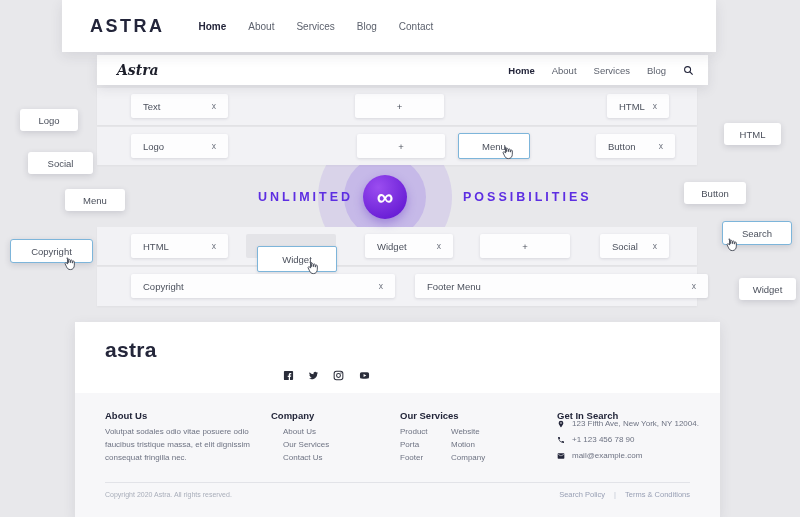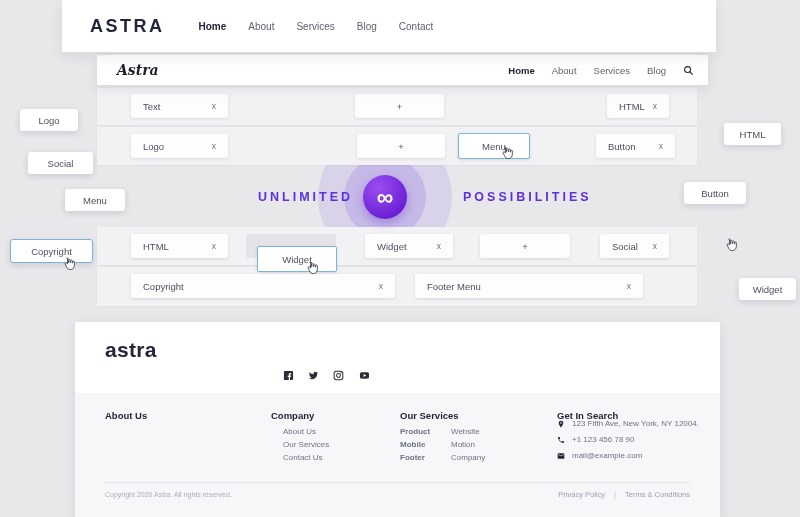--- a/index.html
+++ b/index.html
@@ -166,37 +166,38 @@
   <div class="cursor" style="left:305px;top:260px;">
     <svg width="15" height="15" viewBox="0 0 32 32">
         <path d="M11 4c1 0 1.8.8 1.8 1.8v8.2h.9v-5c0-1 .8-1.8 1.8-1.8s1.8.8 1.8 1.8v5h.9v-3.7c0-1 .8-1.8 1.8-1.8s1.8.8 1.8 1.8v4.6h.9v-2.3c0-1 .8-1.8 1.8-1.8s1.8.8 1.8 1.8v7c0 5.5-3 9.4-8.4 9.4-4.6 0-6.6-2.4-8.2-5.9l-3-6.2c-.5-1 0-2.2 1-2.6.8-.3 1.7-.1 2.3.6l1.9 2.4V5.8C9.2 4.8 10 4 11 4z" fill="#fff" stroke="#464c58" stroke-width="2"></path>
       </svg>
   </div>
 
   <div class="chip" style="left:131px;top:274px;width:264px;">
     <span>Copyright</span>
     <span class="xg">x</span>
   </div>
-  <div class="chip" style="left:415px;top:274px;width:228px;">
+  <div class="chip" style="left:415px;top:274px;width:293px;">
     <span>Footer Menu</span>
     <span class="xg">x</span>
   </div>
 
   <div class="flabel" style="left:20px;top:109px;width:58px;">Logo</div>
   <div class="flabel" style="left:28px;top:152px;width:65px;">Social</div>
   <div class="flabel" style="left:65px;top:189px;width:60px;">Menu</div>
   <div class="flabel hl" style="left:10px;top:239px;width:81px;">Copyright</div>
   <div class="cursor" style="left:62px;top:256px;">
     <svg width="15" height="15" viewBox="0 0 32 32">
         <path d="M11 4c1 0 1.8.8 1.8 1.8v8.2h.9v-5c0-1 .8-1.8 1.8-1.8s1.8.8 1.8 1.8v5h.9v-3.7c0-1 .8-1.8 1.8-1.8s1.8.8 1.8 1.8v4.6h.9v-2.3c0-1 .8-1.8 1.8-1.8s1.8.8 1.8 1.8v7c0 5.5-3 9.4-8.4 9.4-4.6 0-6.6-2.4-8.2-5.9l-3-6.2c-.5-1 0-2.2 1-2.6.8-.3 1.7-.1 2.3.6l1.9 2.4V5.8C9.2 4.8 10 4 11 4z" fill="#fff" stroke="#464c58" stroke-width="2"></path>
       </svg>
   </div>
 
   <div class="flabel" style="left:724px;top:123px;width:57px;">HTML</div>
   <div class="flabel" style="left:684px;top:182px;width:62px;">Button</div>
+  <div class="flabel hl" style="left:722px;top:221px;width:68px;">Search</div>
   <div class="cursor" style="left:724px;top:237px;">
     <svg width="15" height="15" viewBox="0 0 32 32">
         <path d="M11 4c1 0 1.8.8 1.8 1.8v8.2h.9v-5c0-1 .8-1.8 1.8-1.8s1.8.8 1.8 1.8v5h.9v-3.7c0-1 .8-1.8 1.8-1.8s1.8.8 1.8 1.8v4.6h.9v-2.3c0-1 .8-1.8 1.8-1.8s1.8.8 1.8 1.8v7c0 5.5-3 9.4-8.4 9.4-4.6 0-6.6-2.4-8.2-5.9l-3-6.2c-.5-1 0-2.2 1-2.6.8-.3 1.7-.1 2.3.6l1.9 2.4V5.8C9.2 4.8 10 4 11 4z" fill="#fff" stroke="#464c58" stroke-width="2"></path>
       </svg>
   </div>
   <div class="flabel" style="left:739px;top:278px;width:57px;">Widget</div>
 
   <div class="card footer">
     <div class="f-logo">astra</div>
     <div class="f-social">
@@ -220,32 +221,33 @@
       <span>
         <svg width="13" height="11" viewBox="0 0 24 24" fill="#2a2d3a">
             <path d="M21.6 7.2a2.5 2.5 0 0 0-1.8-1.8C18.2 5 12 5 12 5s-6.2 0-7.8.4A2.5 2.5 0 0 0 2.4 7.2 26 26 0 0 0 2 12c0 1.6.1 3.2.4 4.8a2.5 2.5 0 0 0 1.8 1.8c1.6.4 7.8.4 7.8.4s6.2 0 7.8-.4a2.5 2.5 0 0 0 1.8-1.8c.3-1.6.4-3.2.4-4.8s-.1-3.2-.4-4.8zM10 15.5v-7l6 3.5-6 3.5z"></path>
           </svg>
       </span>
     </div>
 
     <div class="f-gray"></div>
 
     <div class="f-h" style="left:30px;top:88px;">About Us</div>
+    <div class="f-txt" style="left:30px;top:103px;width:168px;">Volutpat sodales odio vitae posuere odio faucibus tristique massa, et elit dignissim consequat fringilla nec.</div>
 
     <div class="f-h" style="left:196px;top:88px;">Company</div>
     <div class="f-list" style="left:208px;top:103px;">
       <span>About Us</span>
       <span>Our Services</span>
       <span>Contact Us</span>
     </div>
 
     <div class="f-h" style="left:325px;top:88px;">Our Services</div>
-    <div class="f-list" style="left:325px;top:103px;font-weight:bold;">
+    <div class="f-list" style="left:325px;top:103px;">
       <span>Product</span>
-      <span>Mobile</span>
+      <span>Porta</span>
       <span>Footer</span>
     </div>
     <div class="f-list" style="left:376px;top:103px;">
       <span>Website</span>
       <span>Motion</span>
       <span>Company</span>
     </div>
 
     <div class="f-h" style="left:482px;top:88px;">Get In Search</div>
     <div class="f-contact" style="left:482px;top:97px;">
@@ -271,19 +273,19 @@
               <path d="M20 4H4a2 2 0 0 0-2 2v12a2 2 0 0 0 2 2h16a2 2 0 0 0 2-2V6a2 2 0 0 0-2-2zm0 4-8 5-8-5V6l8 5 8-5v2z"></path>
             </svg>
           </span>
         <span>mail@example.com</span>
       </div>
     </div>
 
     <div class="f-div"></div>
     <div class="f-copy">Copyright 2020 Astra. All rights reserved.</div>
     <div class="f-legal">
-      <span>Privacy Policy</span>
+      <span>Search Policy</span>
       <span class="sep">|</span>
       <span>Terms &amp; Conditions</span>
     </div>
   </div>
 
 </div>
 
 </body></html>

